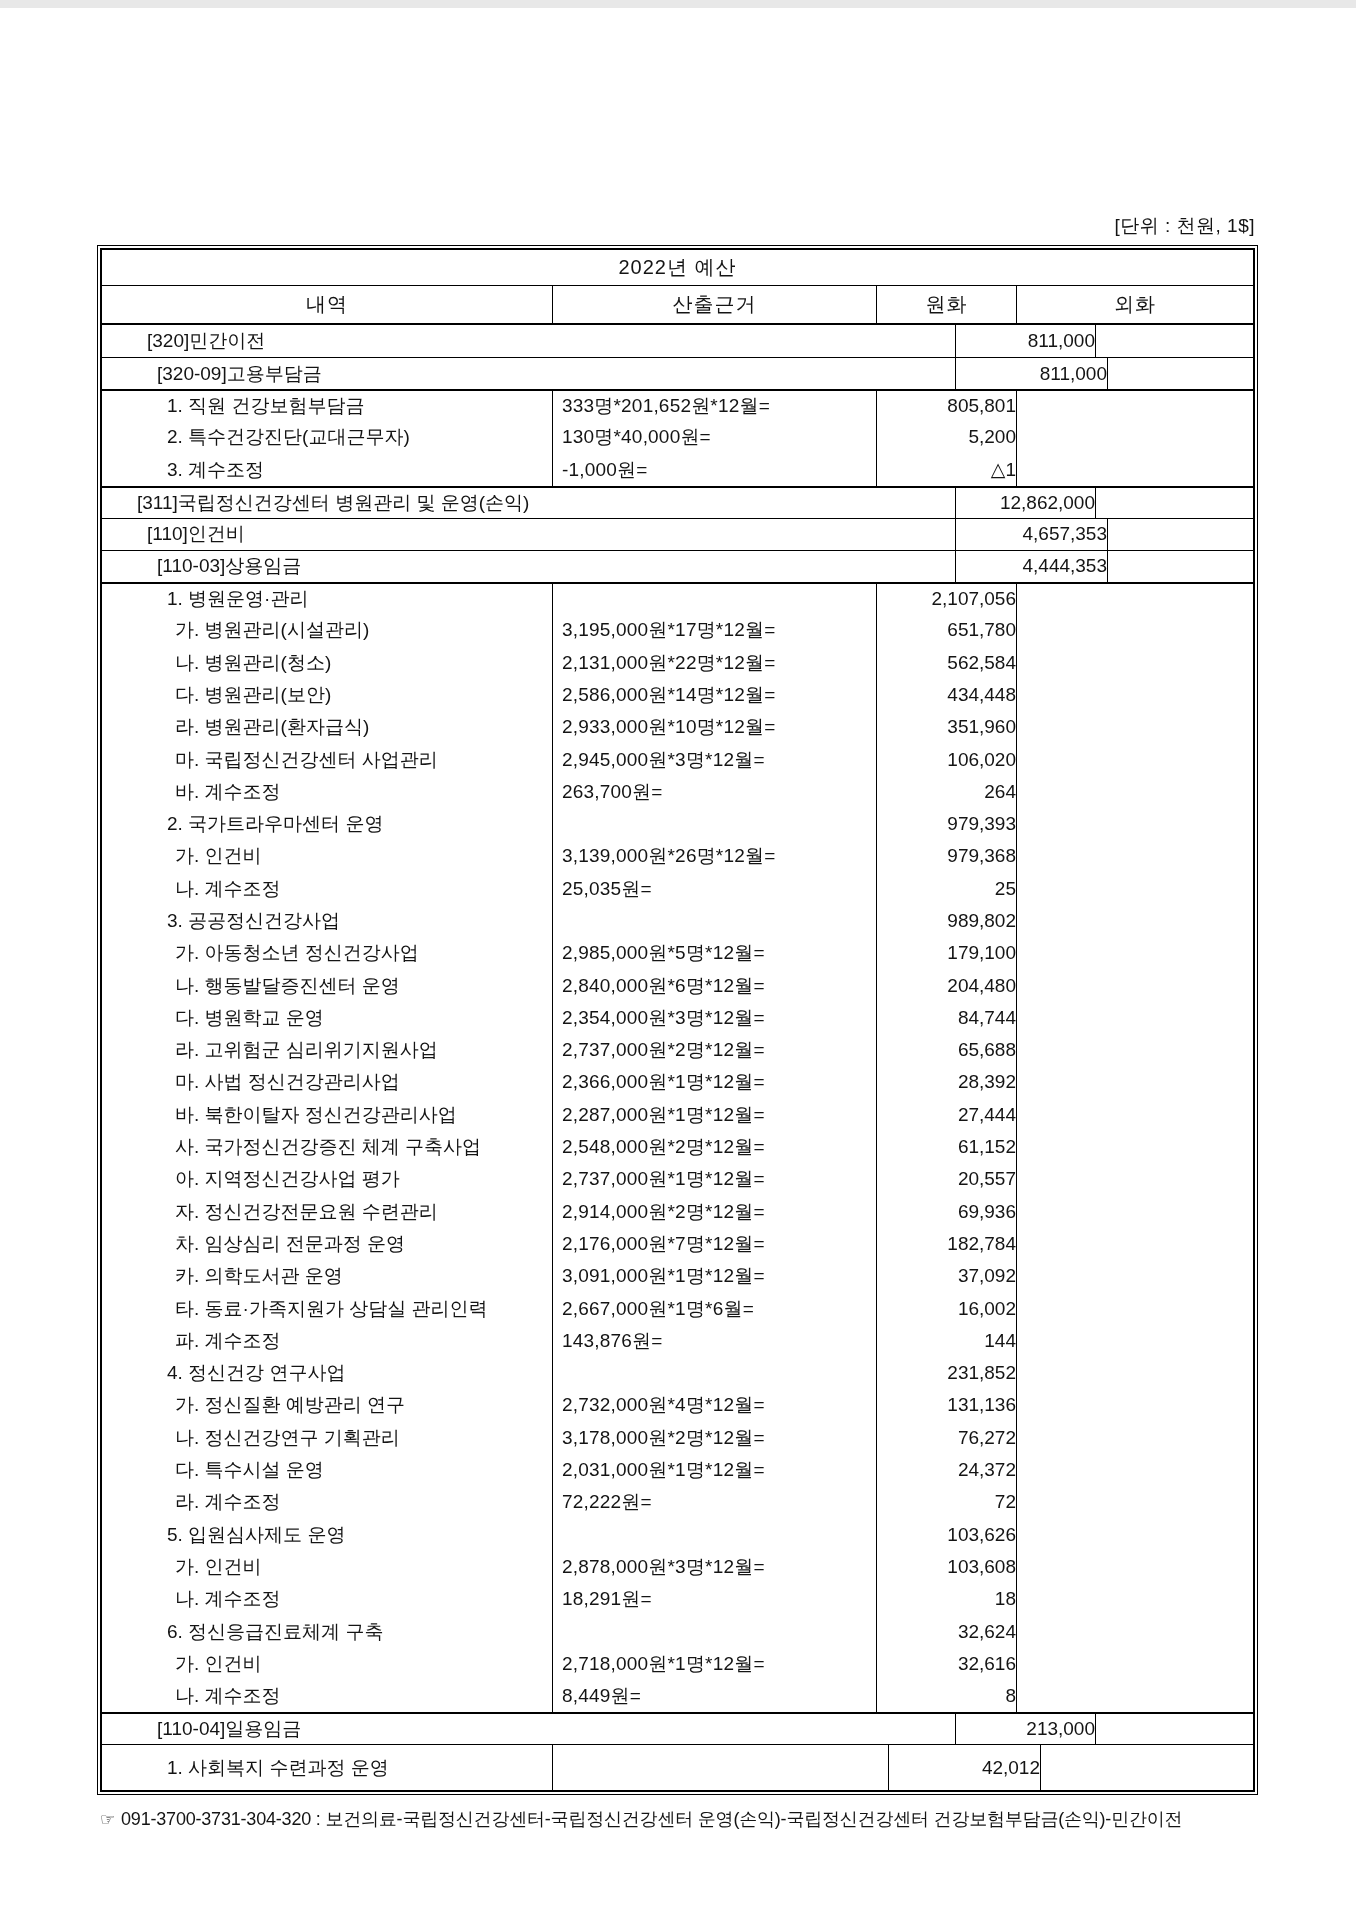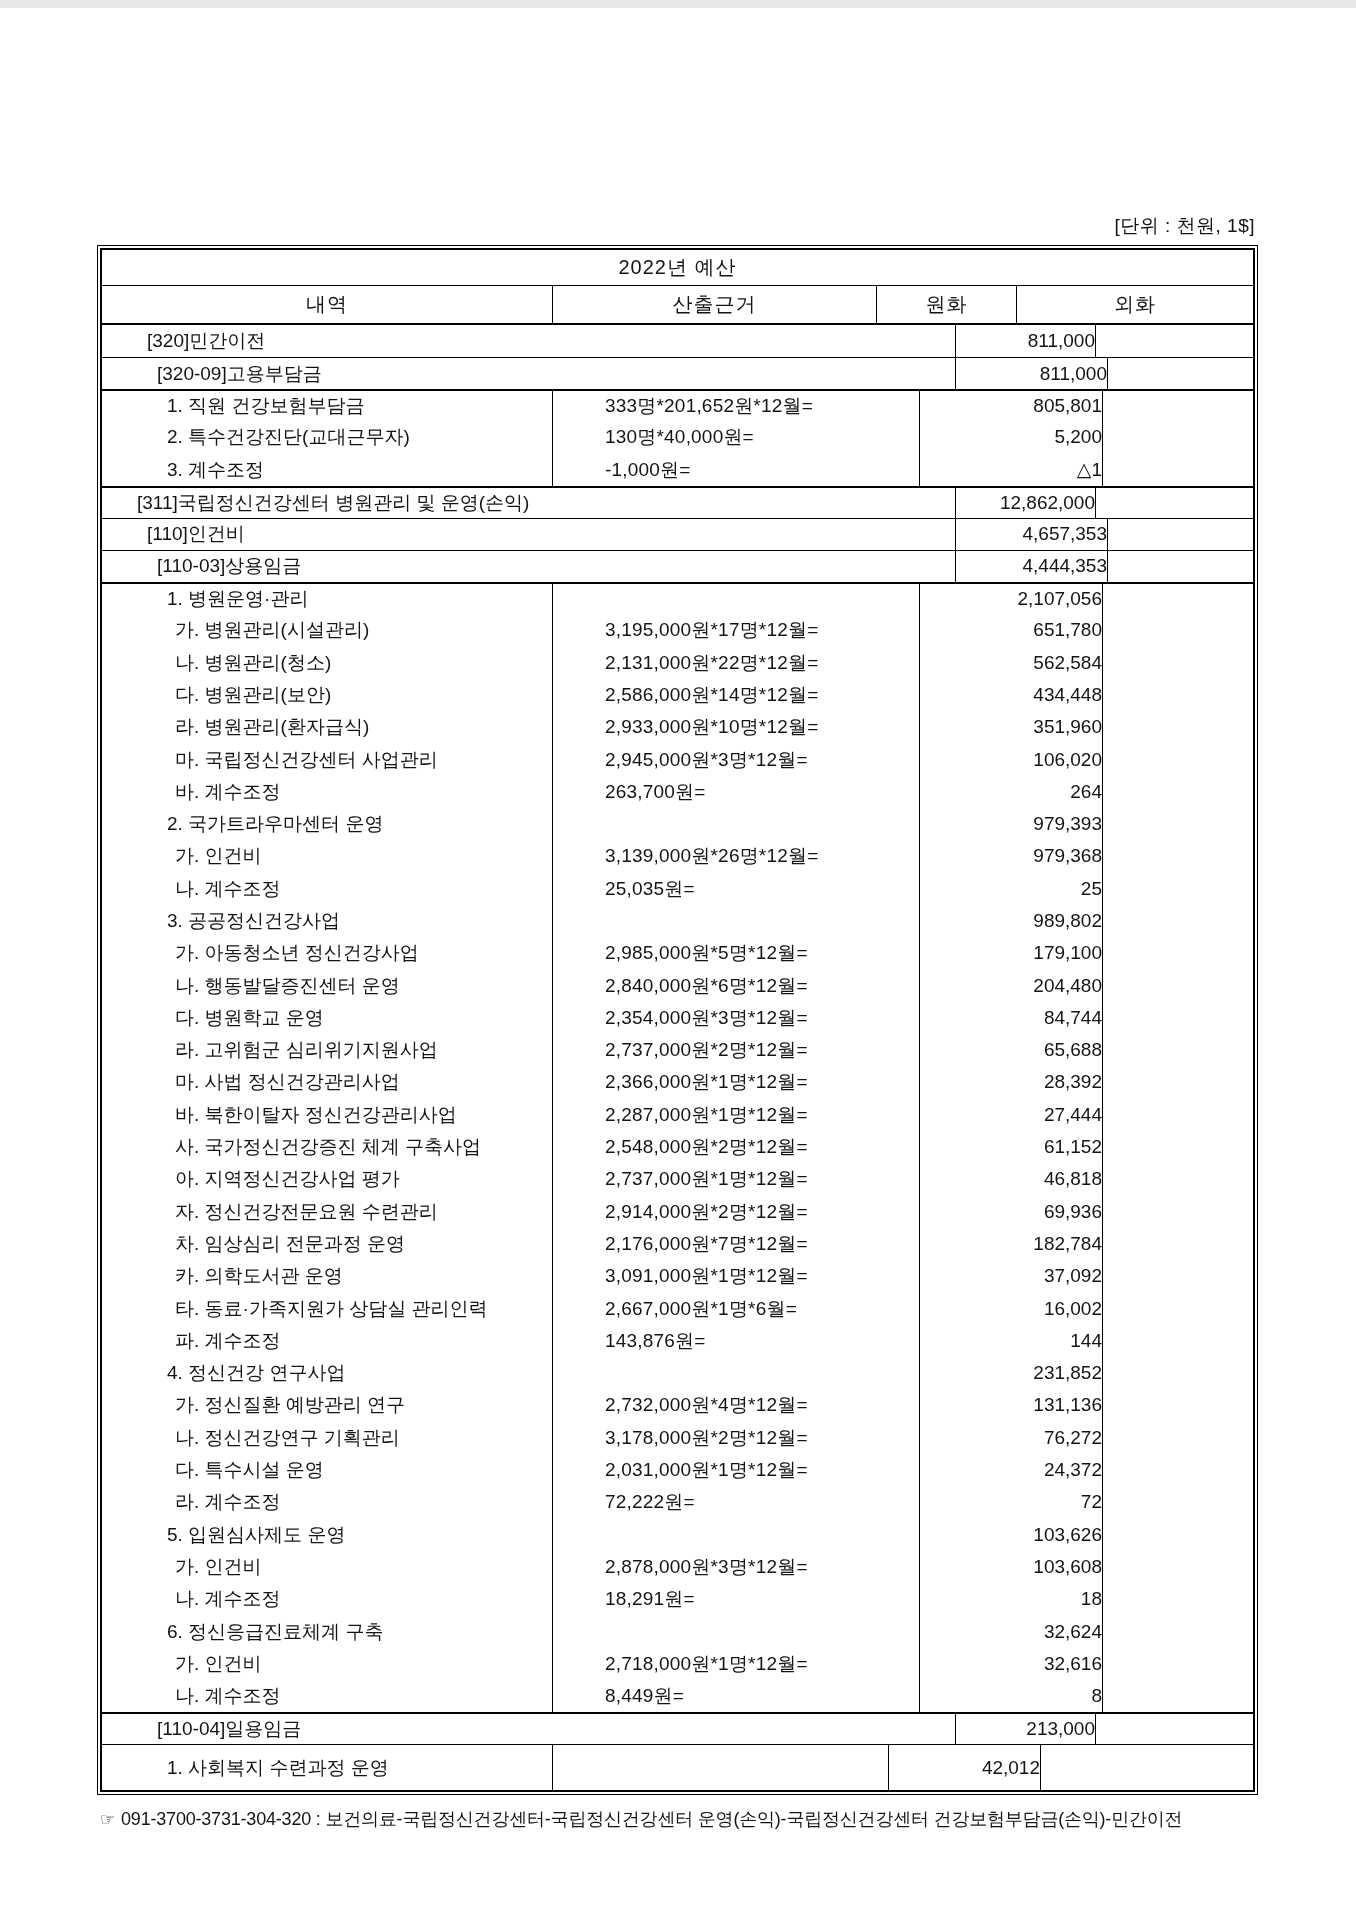--- a/index.html
+++ b/index.html
@@ -29,21 +29,21 @@
     font-size:20px; letter-spacing:1px;
   }
   .b-r { border-right:1.8px solid #000; }
   .w-item { width:451px; }
   .w-calc { width:324px; }
   .w-krw  { width:140px; }
   .w-fx   { flex:1; }
   .w-merged { width:854px; }
   .row { display:flex; width:100%; }
   .r-cat { height:32px; }
-  .r-det { height:32.3px;gap:43px; }
+  .r-det { height:32.3px; }
   .r-last { height:46px;text-align:center; }
   .bt-thin  { border-top:1.5px solid #000;gap:12px; }
   .bt-heavy { border-top:2.5px solid #000; }
   .cell {
     display:flex; align-items:center; font-size:19px;
     white-space:nowrap; overflow:hidden;
   }
   .cell.krw { justify-content:flex-end; padding-right:0; }
   .cell.calc { padding-left:9px; letter-spacing:0.2px; }
   .ind-a   { padding-left:35px; }
@@ -225,21 +225,21 @@
         </div>
         <div class="row r-det">
           <div class="cell w-item b-r ind-let">사. 국가정신건강증진 체계 구축사업</div>
           <div class="cell w-calc b-r calc">2,548,000원*2명*12월=</div>
           <div class="cell w-krw b-r krw">61,152</div>
           <div class="cell w-fx"></div>
         </div>
         <div class="row r-det">
           <div class="cell w-item b-r ind-let">아. 지역정신건강사업 평가</div>
           <div class="cell w-calc b-r calc">2,737,000원*1명*12월=</div>
-          <div class="cell w-krw b-r krw">46,818</div>
+          <div class="cell w-krw b-r krw">20,557</div>
           <div class="cell w-fx"></div>
         </div>
         <div class="row r-det">
           <div class="cell w-item b-r ind-let">자. 정신건강전문요원 수련관리</div>
           <div class="cell w-calc b-r calc">2,914,000원*2명*12월=</div>
           <div class="cell w-krw b-r krw">69,936</div>
           <div class="cell w-fx"></div>
         </div>
         <div class="row r-det">
           <div class="cell w-item b-r ind-let">차. 임상심리 전문과정 운영</div>

